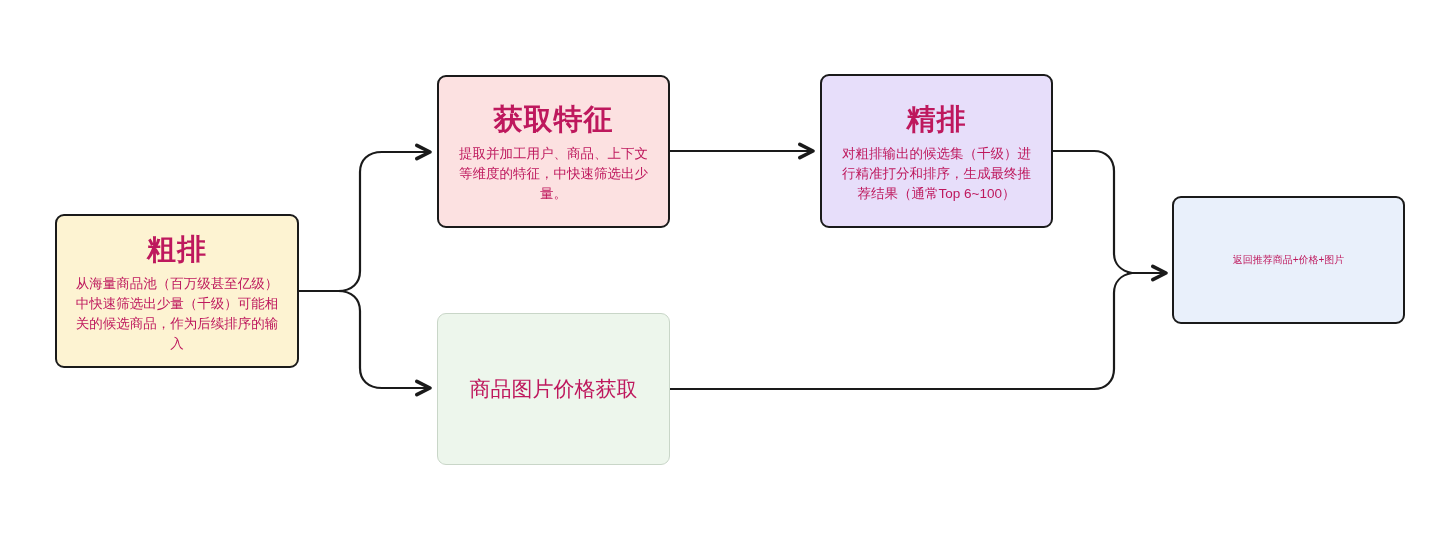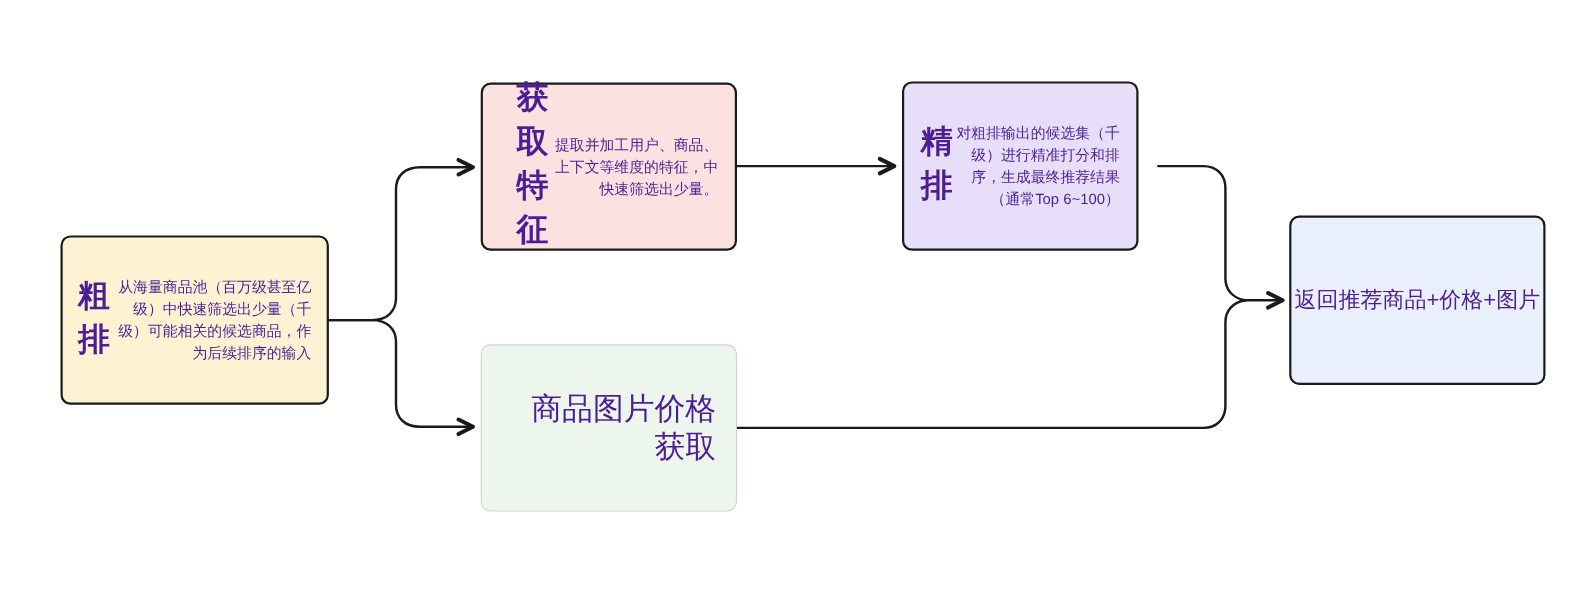--- a/index.html
+++ b/index.html
@@ -19,50 +19,50 @@
     left: 0; top: 0;
     width: 1447px;
     height: 545px;
   }
   .node {
     position: absolute;
     box-sizing: border-box;
     border: 2.5px solid #1a1a1a;
     border-radius: 9px;
     display: flex;
-    flex-direction: row;
+    flex-direction: column;
     align-items: center;
     justify-content: center;
-    text-align: right;
-    color: #4c1d95;
+    text-align: center;
+    color: #be185d;
   }
   .node .title {
     font-size: 29px;
     font-weight: 600;
     line-height: 40px;
     margin-bottom: 5px;
     letter-spacing: 1px;
   }
   .node .body {
     font-size: 13.5px;
     line-height: 20px;
   }
   .node-coarse  { left: 55px;   top: 214px; width: 244px; height: 154px; padding: 0 14px; }
   .node-features{ left: 437px;  top: 75px;  width: 233px; height: 153px; padding: 0 15px; }
-  .node-fine    { left: 820px;  top: 74px;  width: 215px; height: 154px; padding: 0 15px; }
+  .node-fine    { left: 820px;  top: 74px;  width: 233px; height: 154px; padding: 0 15px; }
   .node-fetch   {
     left: 437px;  top: 313px; width: 233px; height: 152px; padding: 0 18px;
     border-width: 1.5px;
     font-size: 21px;
     line-height: 34px;
   }
-  .node-fetch .fetch-line { font-size: 28px; line-height: 34px; }
+  .node-fetch .fetch-line { font-size: 21px; line-height: 34px; }
   .node-result  {
-    left: 1172px; top: 196px; width: 233px; height: 154px; padding: 0 0;
-    font-size: 20px;
+    left: 1172px; top: 196px; width: 233px; height: 128px; padding: 0 0;
+    font-size: 10px;
     line-height: 22px;
   }
 </style>
 </head>
 <body>
 
 <div class="canvas">
 
   <svg class="edges-svg" viewBox="0 0 1447 545" xmlns="http://www.w3.org/2000/svg">
     <defs>

